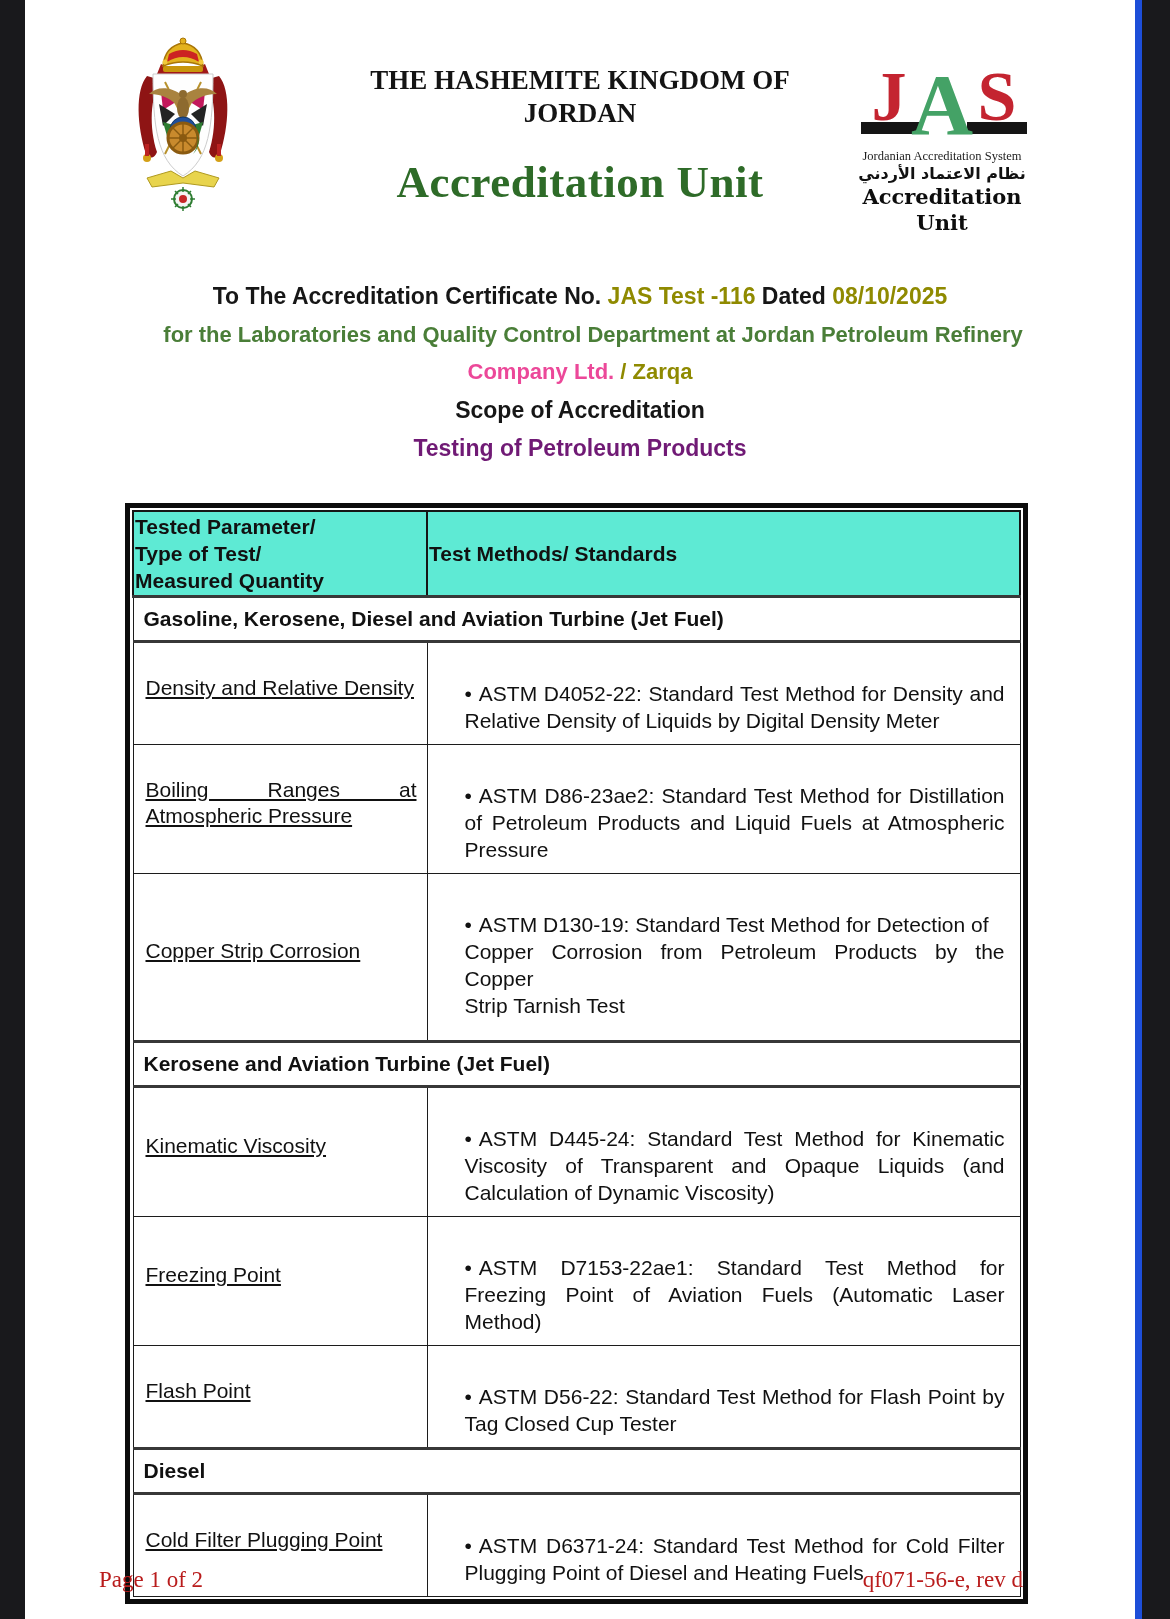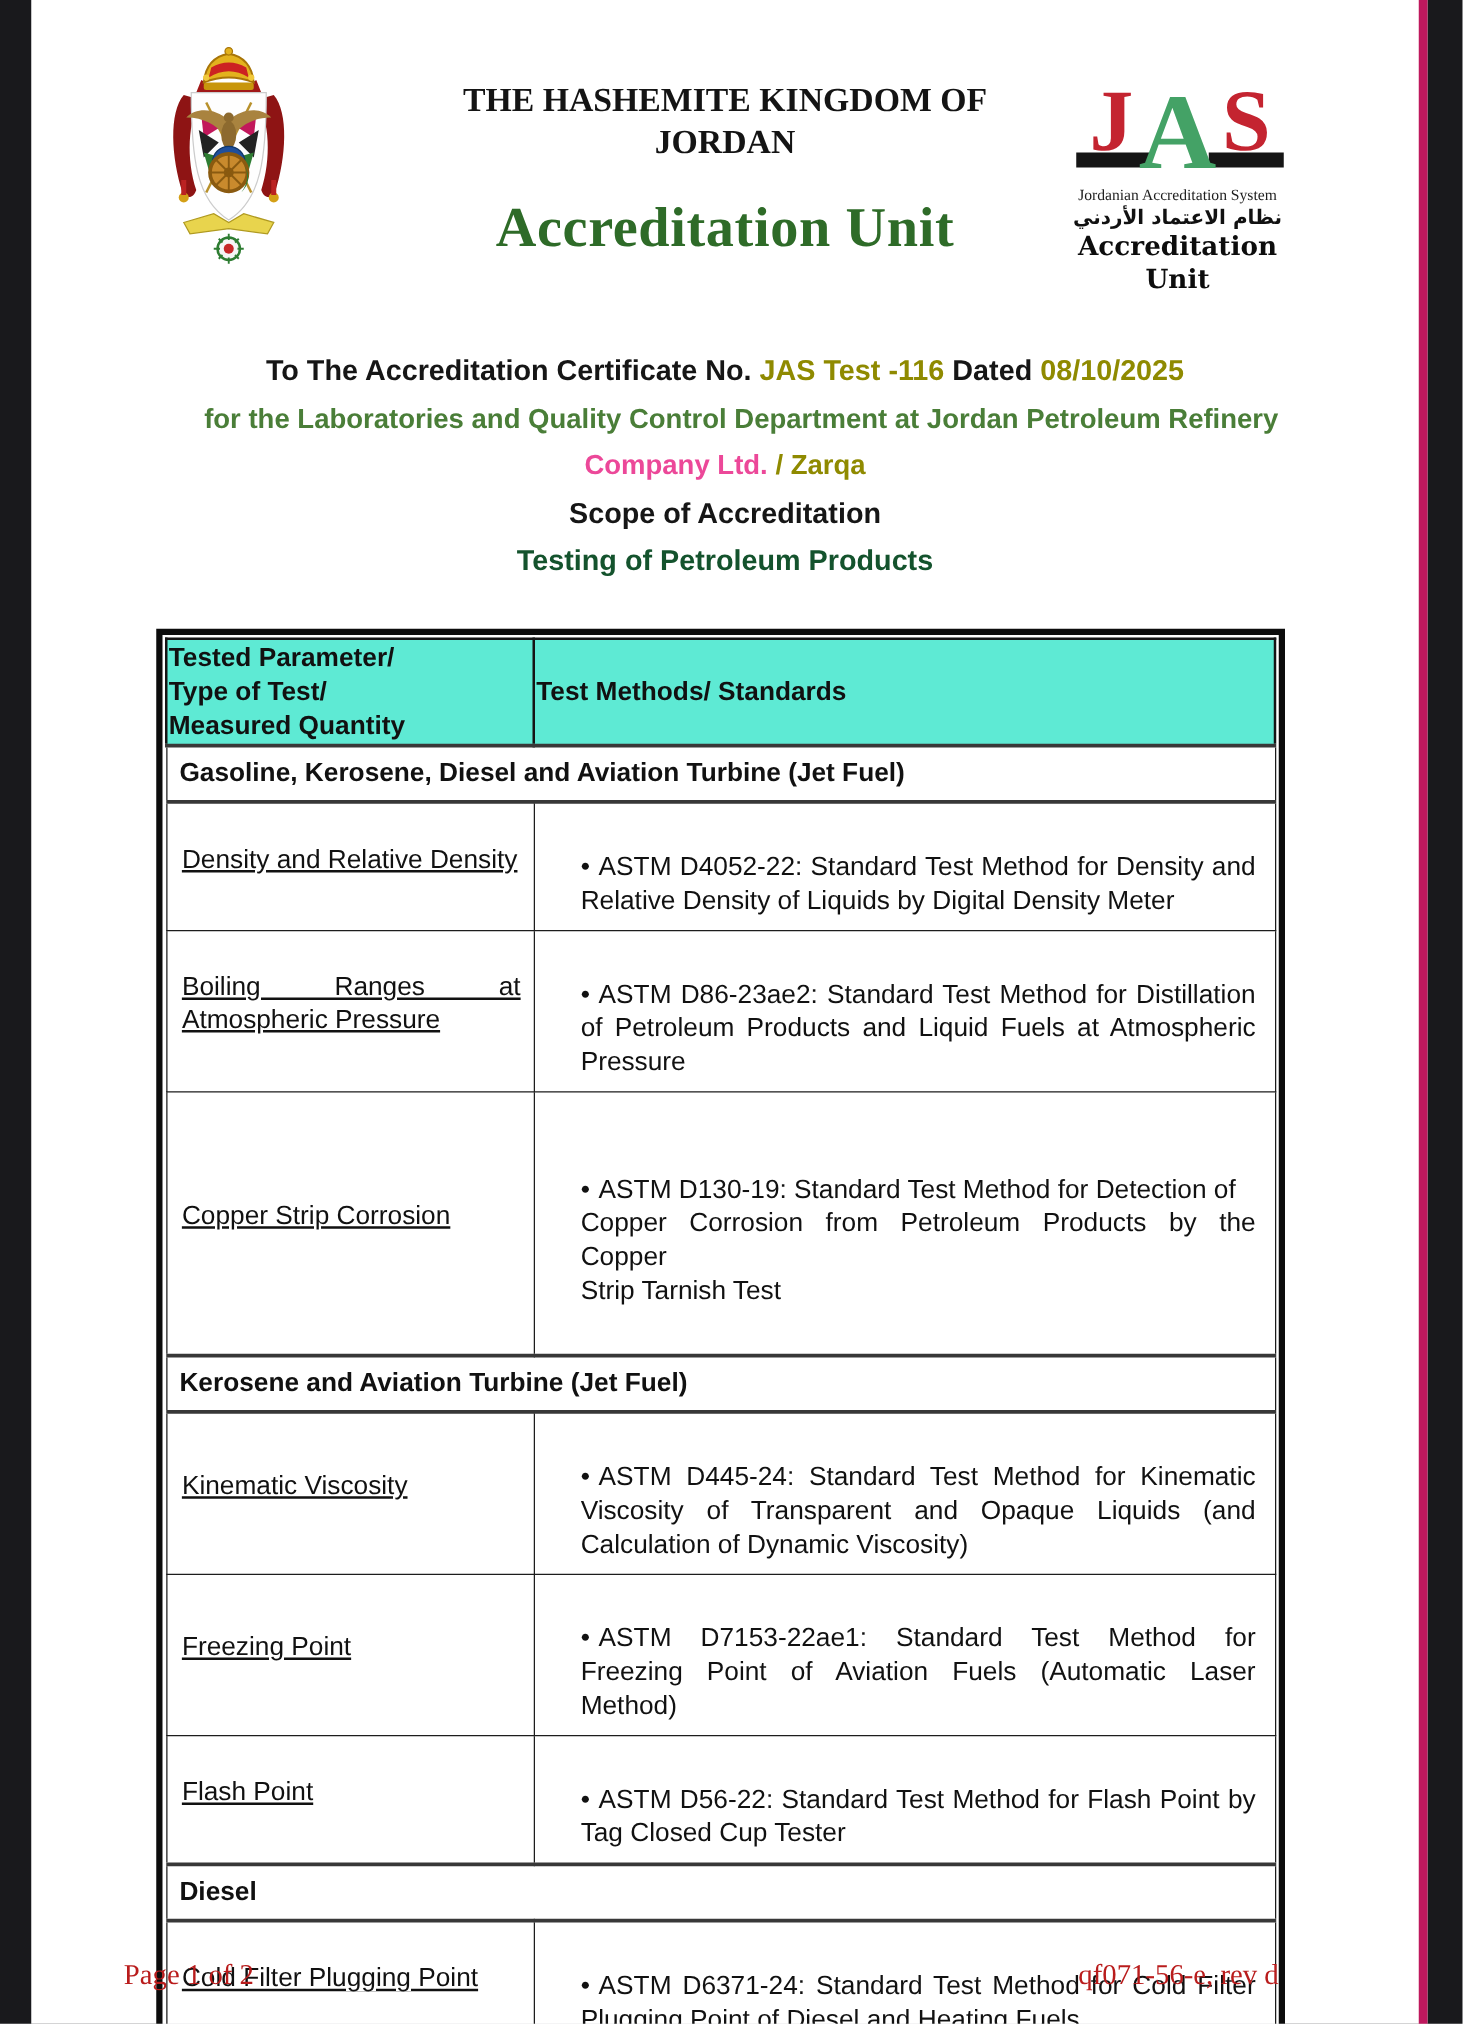--- a/index.html
+++ b/index.html
@@ -8,21 +8,21 @@
     background:#19191c;
     font-family:"Liberation Sans",sans-serif;
     -webkit-font-smoothing:antialiased;
     overflow:hidden;
   }
   .page{
     position:relative;
     margin-left:25px;margin-right:28px;
     height:1619px;
     background:#ffffff;
-    border-right:7px solid #be185d;
+    border-right:7px solid #1d4ed8;
     box-sizing:border-box;
     overflow:hidden;
   }
   
   .header{position:relative;height:256px;}
   .crest{position:absolute;left:92px;top:34px;}
   .kingdom-title{
     text-align:center;
     padding-top:64px;
     font-family:"Liberation Serif",serif;
@@ -50,21 +50,21 @@
   .jas-unit{font-family:"DejaVu Serif",serif;font-size:21px;font-weight:bold;color:#0d0d0d;line-height:26px;}
   
   .line{text-align:center;font-weight:bold;color:#161616;}
   .annex{margin-top:20px;font-size:23px;}
   .certline{margin-top:27px;font-size:23px;}
   .olive{color:#8f8a00;}
   .greentxt{color:#ec4899;}
   .forline{margin-top:12px;font-size:22px;color:#4a7e38;padding-left:26px;}
   .companyline{margin-top:11px;font-size:22px;}
   .scopeline{margin-top:12px;font-size:23px;}
-  .testingline{margin-top:11px;font-size:23px;color:#14532d;}
+  .testingline{margin-top:11px;font-size:23px;color:#701a75;}
   
   .tbl-outer{
     margin:41px 0 0 100px;
     width:903px;
     border:5px solid #0c0c0c;
     padding:2px;
     box-sizing:border-box;
     background:#fff;
   }
   table.scope-table{
@@ -103,21 +103,21 @@
   .method{
     padding:9px 14px 9px 36px;
     text-indent:-16px;
     text-align:justify;
     line-height:27px;
     white-space:pre-line;
   }
   .bullet{margin-right:7px;}
   
   tbody:nth-of-type(1) tr:nth-child(4) td{height:106px;}
-  tbody:nth-of-type(1) tr:nth-child(4) .method{padding-bottom:36px;margin-top:27px;}
+  tbody:nth-of-type(1) tr:nth-child(4) .method{padding-bottom:20px;}
   tbody:nth-of-type(2) tr:nth-child(2) td{height:96px;}
   tbody:nth-of-type(2) tr:nth-child(3) td{height:66px;}
   tbody:nth-of-type(3) tr:nth-child(3) td{height:76px;}
   tbody:nth-of-type(3) tr:nth-child(4) td{height:142px;}
   
   .footer{
     position:absolute;left:74px;right:112px;bottom:26px;
     display:flex;justify-content:space-between;
     font-family:"Liberation Serif",serif;
     font-size:23px;

